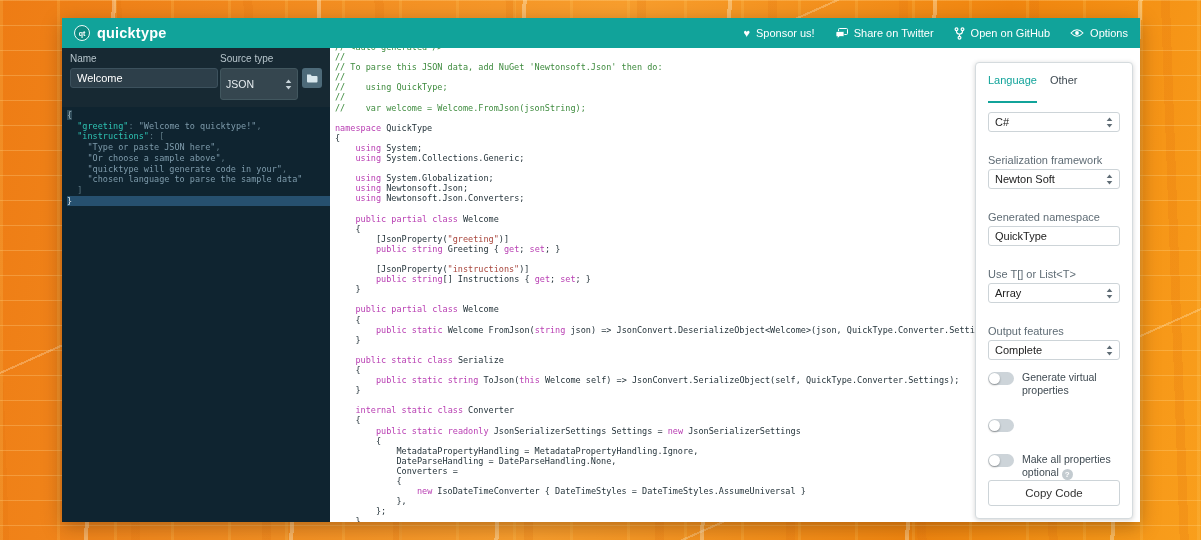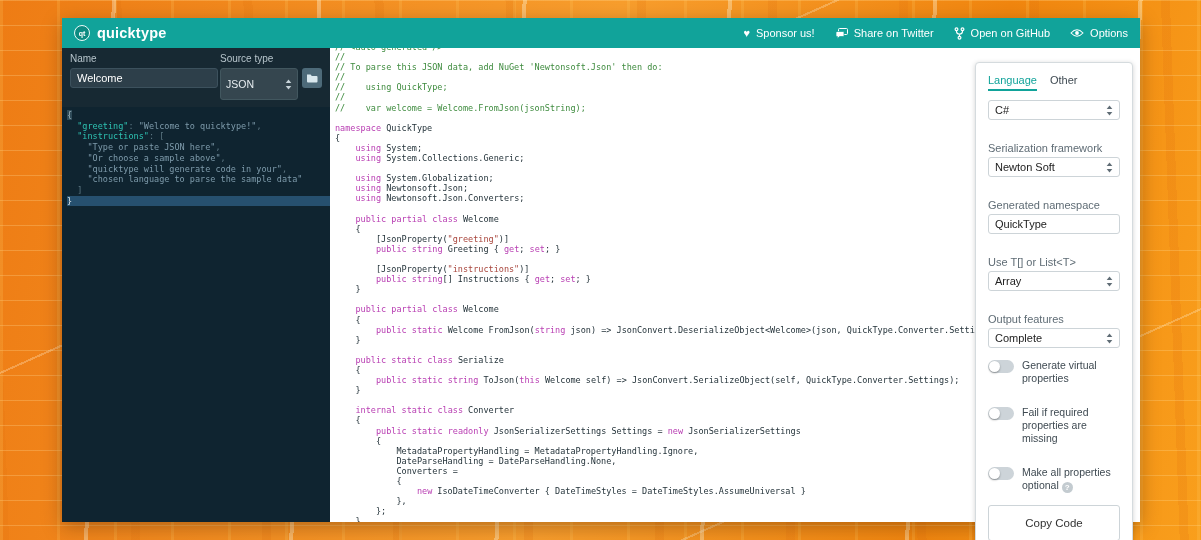--- a/index.html
+++ b/index.html
@@ -58,39 +58,39 @@
                   color:#24333a; margin-top:-6px; padding-left:5px; }
   .code-area .cl{ white-space:pre; min-height:10.1px; }
   .tk-c{ color:#3e8b3e; }
   .tk-k{ color:#b83db2; }
   .tk-s{ color:#a8453c; }
   
   .card{ position:absolute; left:975px; top:62px; width:158px; background:#fff;
          border:1px solid #d5dbde; border-radius:4px; box-shadow:0 1px 5px rgba(0,0,0,.18);
          padding:11px 12px 12px 12px; }
   .tabs{ display:flex; gap:13px; margin-bottom:9px; }
-  .tab{ font-size:11px; padding-bottom:3px; cursor:pointer; color:#3f4a52; }
+  .tab{ font-size:11px; padding-bottom:15px; cursor:pointer; color:#3f4a52; }
   .tab.active{ color:#11a39a; border-bottom:2px solid #11a39a; }
   .ctl-label{ font-size:11px; color:#5f6c75; margin:22px 0 3px; }
   .select{ height:20px; border:1px solid #cdd4d8; border-radius:3px; background:#fff;
            display:flex; align-items:center; justify-content:space-between; padding:0 6px;
            font-size:11px; color:#222; cursor:pointer; }
   .text-input{ height:20px; width:100%; border:1px solid #cdd4d8; border-radius:3px; background:#fff;
                font-size:11px; color:#222; padding:0 6px; font-family:"Liberation Sans",sans-serif; }
   .toggles{ margin-top:11px; display:flex; flex-direction:column; gap:21px; }
   .toggle-row{ display:flex; align-items:flex-start; gap:8px; }
   .switch{ flex:0 0 26px; width:26px; height:13px; border-radius:7px; background:#cdd4d9;
            position:relative; cursor:pointer; margin-top:1px; }
   .switch::after{ content:""; position:absolute; left:1px; top:1px; width:11px; height:11px;
                   border-radius:50%; background:#fff; box-shadow:0 1px 2px rgba(0,0,0,.35); }
   .toggle-label{ font-size:10.5px; color:#3f4a52; line-height:13px; }
   .help-dot{ display:inline-flex; width:11px; height:11px; border-radius:50%; background:#c3cbd0;
              color:#fff; font-size:8px; font-weight:bold; align-items:center; justify-content:center;
              vertical-align:-1px; margin-left:3px; cursor:pointer; }
-  .copy-btn{ margin-top:12px; width:100%; height:36px; border:1px solid #cdd4d8; border-radius:3px;
+  .copy-btn{ width:100%; height:26px; border:1px solid #cdd4d8; border-radius:3px;
              background:#fff; font-size:11.5px; color:#333; display:flex; align-items:center;
              justify-content:center; cursor:pointer; font-family:"Liberation Sans",sans-serif; }
   .arrows{ display:block; }
 </style>
 </head>
 <body>
 
 <div class="window">
 
   <div class="hdr">
@@ -229,21 +229,20 @@
     </span>
   </div>
 
   <div class="toggles">
     <div class="toggle-row">
       <div class="switch"></div>
       <div class="toggle-label">Generate virtual properties</div>
     </div>
     <div class="toggle-row">
       <div class="switch"></div>
-      <div class="toggle-label">Fail if required properties are missing</div>
     </div>
     <div class="toggle-row">
       <div class="switch"></div>
       <div class="toggle-label"><span>Make all properties optional</span><span class="help-dot">?</span></div>
     </div>
   </div>
 
   <button class="copy-btn">Copy Code</button>
 </div>
 

